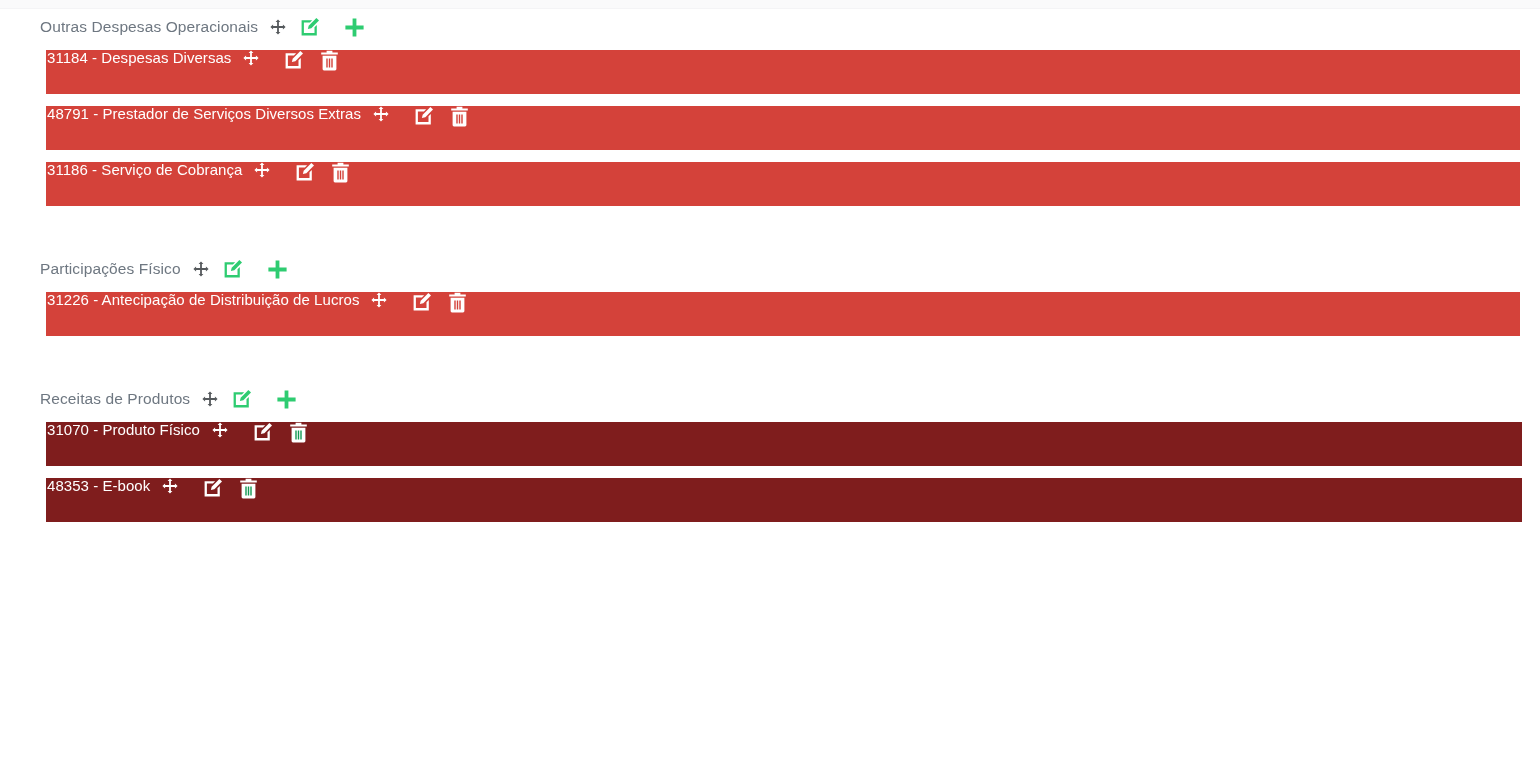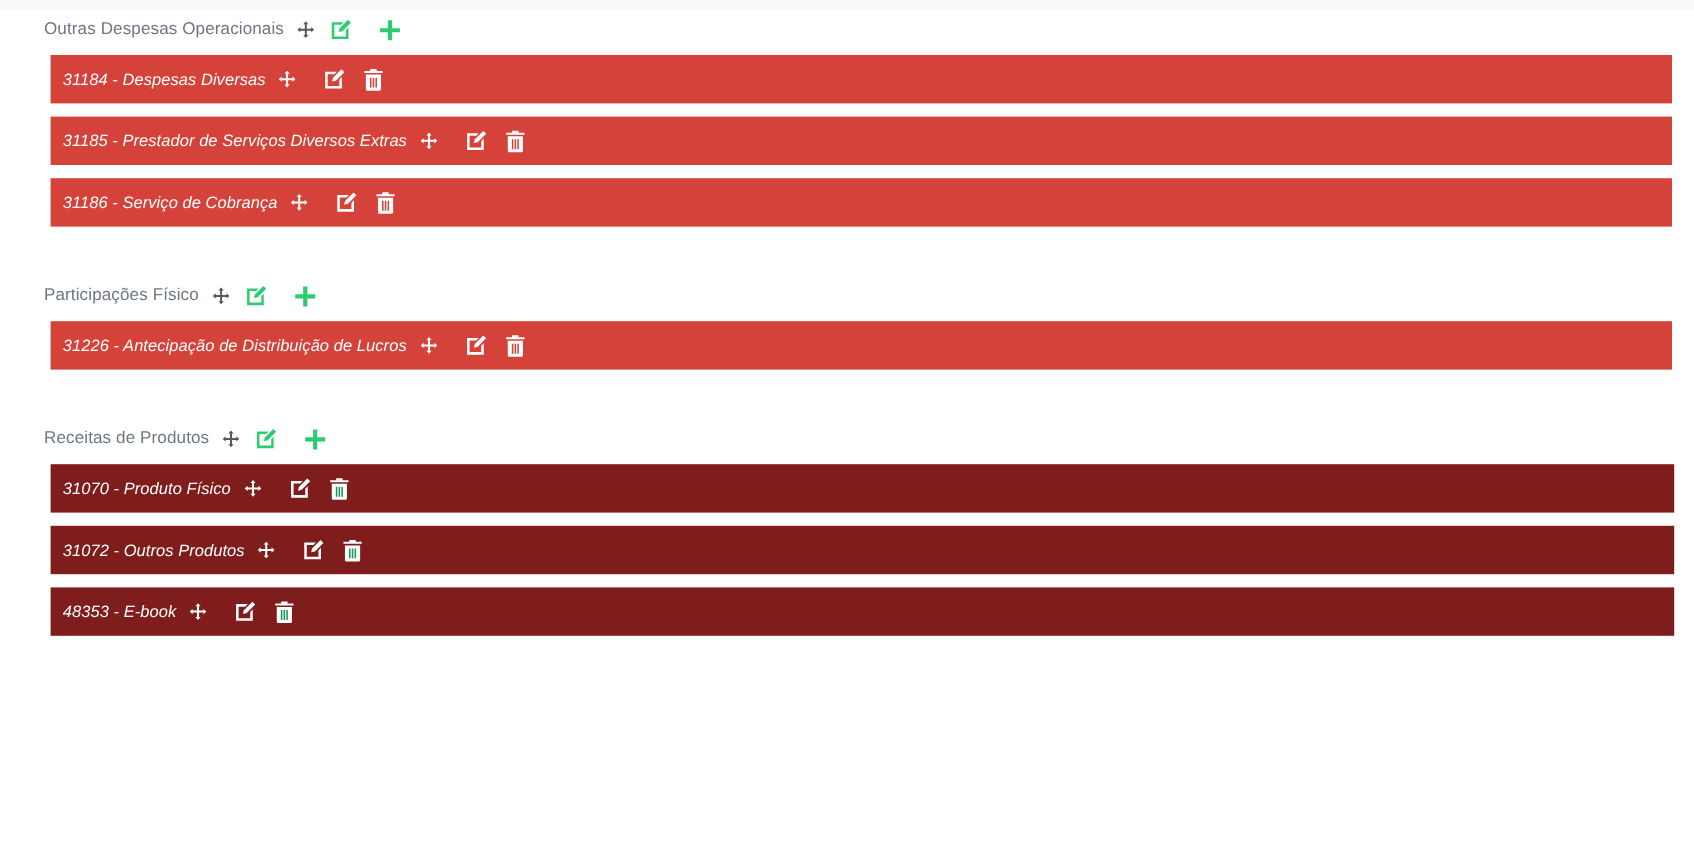--- a/index.html
+++ b/index.html
@@ -76,27 +76,26 @@
   }
 
   
   .rows {
     margin-top: 6px;
   }
 
   .acct-row {
     position: relative;
     display: flex;
-    align-items: center;
+    align-items: flex-start;
     height: 44px;
     margin: 0 0 12px 46px;
-    padding-left: 11px;
+    padding-left: 1px;
     box-sizing: border-box;
     color: #ffffff;
-    font-style: italic;
   }
 
   .acct-row.red   { background: #d4423a; width: 1474px; }
   .acct-row.green { background: #7f1d1d; width: 1476px; }
 
   .acct-label {
     font-size: 15px;
     line-height: 1;
     white-space: nowrap;
     color: #ffffff;
@@ -176,21 +175,21 @@
           </span>
           <span class="ico icon-trash">
             <svg viewBox="0 0 19 21" width="19" height="21">
               <path d="M6.6 0.8 H12.4 V2.6 H17.8 V4.4 H1.2 V2.6 H6.6 Z M2.6 5.8 H16.4 V19.0 A1.4 1.4 0 0 1 15.0 20.4 H4.0 A1.4 1.4 0 0 1 2.6 19.0 Z" fill="#ffffff"></path>
               <path d="M6.3 8.6 H7.7 V17.6 H6.3 Z M8.8 8.6 H10.2 V17.6 H8.8 Z M11.3 8.6 H12.7 V17.6 H11.3 Z" fill="#d4423a"></path>
             </svg>
           </span>
         </div>
 
         <div class="acct-row red">
-          <span class="acct-label">31185 - Prestador de Serviços Diversos Extras</span>
+          <span class="acct-label">48791 - Prestador de Serviços Diversos Extras</span>
           <span class="ico icon-move">
             <svg viewBox="0 0 16 16" width="16" height="16" fill="#ffffff">
               <path d="M8 0.4 L10.4 3.1 H8.9 V7.1 H12.9 V5.6 L15.6 8 L12.9 10.4 V8.9 H8.9 V12.9 H10.4 L8 15.6 L5.6 12.9 H7.1 V8.9 H3.1 V10.4 L0.4 8 L3.1 5.6 V7.1 H7.1 V3.1 H5.6 Z"></path>
             </svg>
           </span>
           <span class="ico icon-edit">
             <svg viewBox="0 0 20 20" width="20" height="20">
               <path d="M1.6 3.2 H12.2 L9.9 5.5 H3.9 V16.1 H14.5 V10.3 L16.8 8.0 V18.4 H1.6 Z" fill="#ffffff"></path>
               <path d="M16.4 1.0 L19.0 3.6 L11.3 11.3 L7.9 12.1 L8.7 8.7 Z" fill="#ffffff"></path>
             </svg>
@@ -317,40 +316,20 @@
           </span>
           <span class="ico icon-trash">
             <svg viewBox="0 0 19 21" width="19" height="21">
               <path d="M6.6 0.8 H12.4 V2.6 H17.8 V4.4 H1.2 V2.6 H6.6 Z M2.6 5.8 H16.4 V19.0 A1.4 1.4 0 0 1 15.0 20.4 H4.0 A1.4 1.4 0 0 1 2.6 19.0 Z" fill="#ffffff"></path>
               <path d="M6.3 8.6 H7.7 V17.6 H6.3 Z M8.8 8.6 H10.2 V17.6 H8.8 Z M11.3 8.6 H12.7 V17.6 H11.3 Z" fill="#149954"></path>
             </svg>
           </span>
         </div>
 
 
-        <div class="acct-row green">
-          <span class="acct-label">31072 - Outros Produtos</span>
-          <span class="ico icon-move">
-            <svg viewBox="0 0 16 16" width="16" height="16" fill="#ffffff">
-              <path d="M8 0.4 L10.4 3.1 H8.9 V7.1 H12.9 V5.6 L15.6 8 L12.9 10.4 V8.9 H8.9 V12.9 H10.4 L8 15.6 L5.6 12.9 H7.1 V8.9 H3.1 V10.4 L0.4 8 L3.1 5.6 V7.1 H7.1 V3.1 H5.6 Z"></path>
-            </svg>
-          </span>
-          <span class="ico icon-edit">
-            <svg viewBox="0 0 20 20" width="20" height="20">
-              <path d="M1.6 3.2 H12.2 L9.9 5.5 H3.9 V16.1 H14.5 V10.3 L16.8 8.0 V18.4 H1.6 Z" fill="#ffffff"></path>
-              <path d="M16.4 1.0 L19.0 3.6 L11.3 11.3 L7.9 12.1 L8.7 8.7 Z" fill="#ffffff"></path>
-            </svg>
-          </span>
-          <span class="ico icon-trash">
-            <svg viewBox="0 0 19 21" width="19" height="21">
-              <path d="M6.6 0.8 H12.4 V2.6 H17.8 V4.4 H1.2 V2.6 H6.6 Z M2.6 5.8 H16.4 V19.0 A1.4 1.4 0 0 1 15.0 20.4 H4.0 A1.4 1.4 0 0 1 2.6 19.0 Z" fill="#ffffff"></path>
-              <path d="M6.3 8.6 H7.7 V17.6 H6.3 Z M8.8 8.6 H10.2 V17.6 H8.8 Z M11.3 8.6 H12.7 V17.6 H11.3 Z" fill="#149954"></path>
-            </svg>
-          </span>
-        </div>
 
         <div class="acct-row green">
           <span class="acct-label">48353 - E-book</span>
           <span class="ico icon-move">
             <svg viewBox="0 0 16 16" width="16" height="16" fill="#ffffff">
               <path d="M8 0.4 L10.4 3.1 H8.9 V7.1 H12.9 V5.6 L15.6 8 L12.9 10.4 V8.9 H8.9 V12.9 H10.4 L8 15.6 L5.6 12.9 H7.1 V8.9 H3.1 V10.4 L0.4 8 L3.1 5.6 V7.1 H7.1 V3.1 H5.6 Z"></path>
             </svg>
           </span>
           <span class="ico icon-edit">
             <svg viewBox="0 0 20 20" width="20" height="20">

